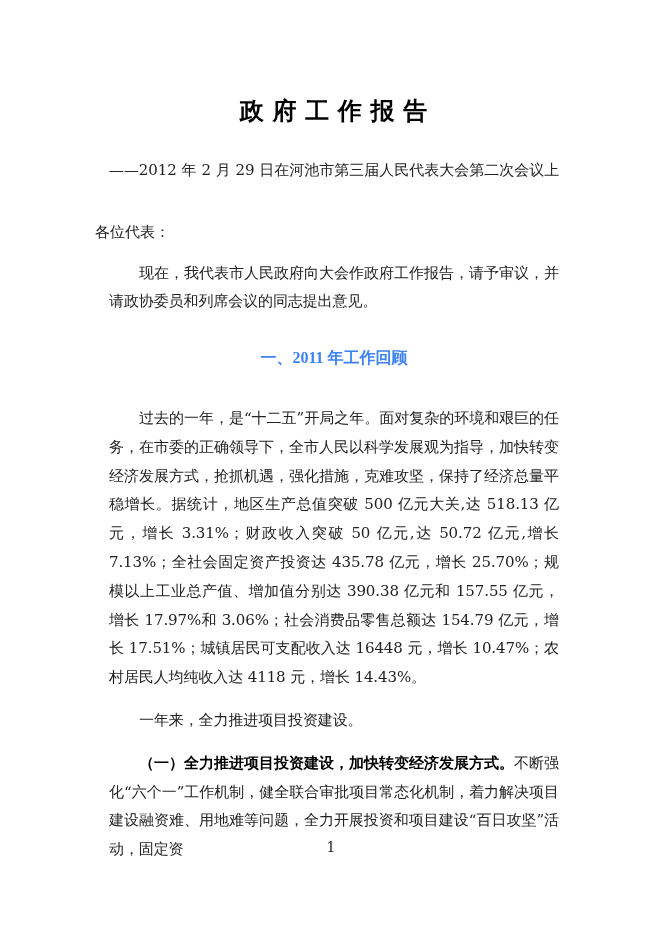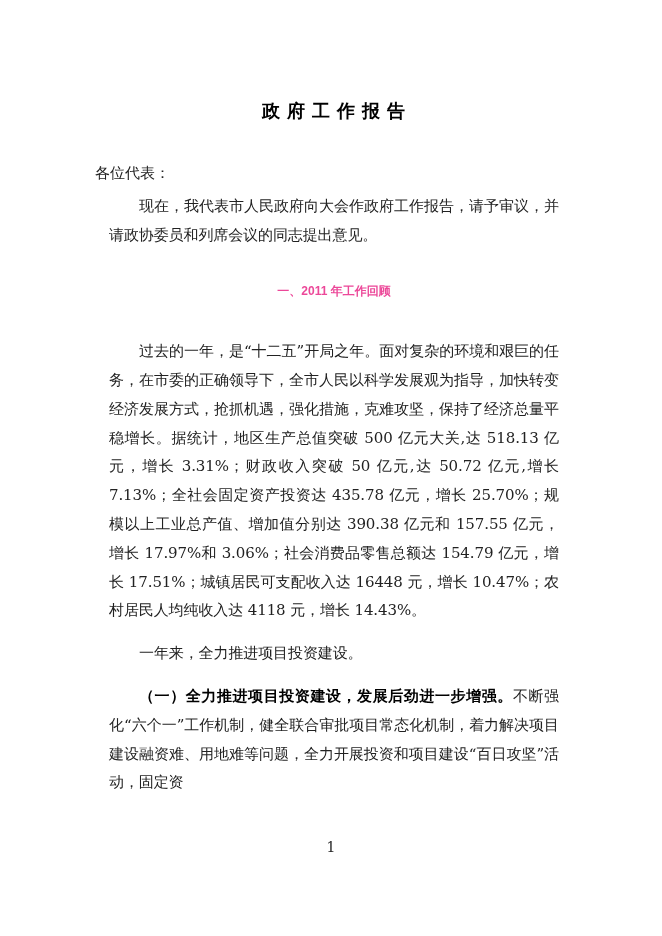--- a/index.html
+++ b/index.html
@@ -19,67 +19,67 @@
   .content {
     position: absolute;
     left: 95px;
     width: 478px;
     top: 96px;
   }
   .doc-title {
     margin: 0;
     font-family: "Liberation Sans", "DejaVu Sans", sans-serif;
     font-weight: bold;
-    font-size: 18px;
+    font-size: 24px;
     line-height: 30px;
     letter-spacing: 1px;
     text-align: center;
     color: #000000;
     white-space: nowrap;
   }
   .subtitle {
     margin: 30px 0 0 0;
     font-size: 15px;
     line-height: 28.8px;
     text-align: center;
     white-space: nowrap;
   }
   .author {
     margin: 34px 0 0 0;
     font-size: 15px;
     line-height: 28.8px;
     text-align: center;
   }
   .greeting {
-    margin: 33px 0 4px 0;
+    margin: 33px 0 12px 0;
     font-size: 15px;
     line-height: 28.8px;
     text-align: left;
   }
   .para {
     margin: 14px;
     font-size: 15px;
     line-height: 28.8px;
     text-align: justify;
     letter-spacing: -0.1px;
   }
   .para.indent {
     text-indent: 30px;
   }
   .para.intro {
     margin-top: 3px;
   }
   .section-heading {
     margin: 28px 0 31px 0;
-    font-family: Liberation Sans, sans-serif;
+    font-family: Liberation Serif, serif;
     font-weight: bold;
-    font-size: 12px;
+    font-size: 16px;
     line-height: 28.8px;
     text-align: center;
-    color: #ec4899;
+    color: #3b82f6;
   }
   .bold-lead {
     font-weight: bold;
     color: #000000;
   }
   .page-number {
     position: absolute;
     left: 0;
     right: 0;
     top: 838px;
@@ -90,30 +90,31 @@
   }
 </style>
 </head>
 <body>
 
 <div class="page">
   <div class="content">
 
     <h1 class="doc-title">政 府 工 作 报 告</h1>
 
+    <p class="subtitle">——2012 年 2 月 29 日在河池市第三届人民代表大会第二次会议上</p>
 
 
     <p class="greeting">各位代表：</p>
 
     <p class="para indent intro">现在，我代表市人民政府向大会作政府工作报告，请予审议，并请政协委员和列席会议的同志提出意见。</p>
 
     <h2 class="section-heading">一、2011 年工作回顾</h2>
 
     <p class="para indent">过去的一年，是“十二五”开局之年。面对复杂的环境和艰巨的任务，在市委的正确领导下，全市人民以科学发展观为指导，加快转变经济发展方式，抢抓机遇，强化措施，克难攻坚，保持了经济总量平稳增长。据统计，地区生产总值突破 500 亿元大关,达 518.13 亿元，增长 3.31%；财政收入突破 50 亿元,达 50.72 亿元,增长 7.13%；全社会固定资产投资达 435.78 亿元，增长 25.70%；规模以上工业总产值、增加值分别达 390.38 亿元和 157.55 亿元，增长 17.97%和 3.06%；社会消费品零售总额达 154.79 亿元，增长 17.51%；城镇居民可支配收入达 16448 元，增长 10.47%；农村居民人均纯收入达 4118 元，增长 14.43%。</p>
 
     <p class="para indent">一年来，全力推进项目投资建设。</p>
 
-    <p class="para indent"><span class="bold-lead">（一）全力推进项目投资建设，发展后劲进一步增强。</span><span>不断强化“六个一”工作机制，健全联合审批项目常态化机制，着力解决项目建设融资难、用地难等问题，全力开展投资和项目建设“百日攻坚”活动，固定资</span></p>
+    <p class="para indent"><span class="bold-lead">（一）全力推进项目投资建设，加快转变经济发展方式。</span><span>不断强化“六个一”工作机制，健全联合审批项目常态化机制，着力解决项目建设融资难、用地难等问题，全力开展投资和项目建设“百日攻坚”活动，固定资</span></p>
 
   </div>
 
   <div class="page-number">1</div>
 </div>
 
 </body></html>

